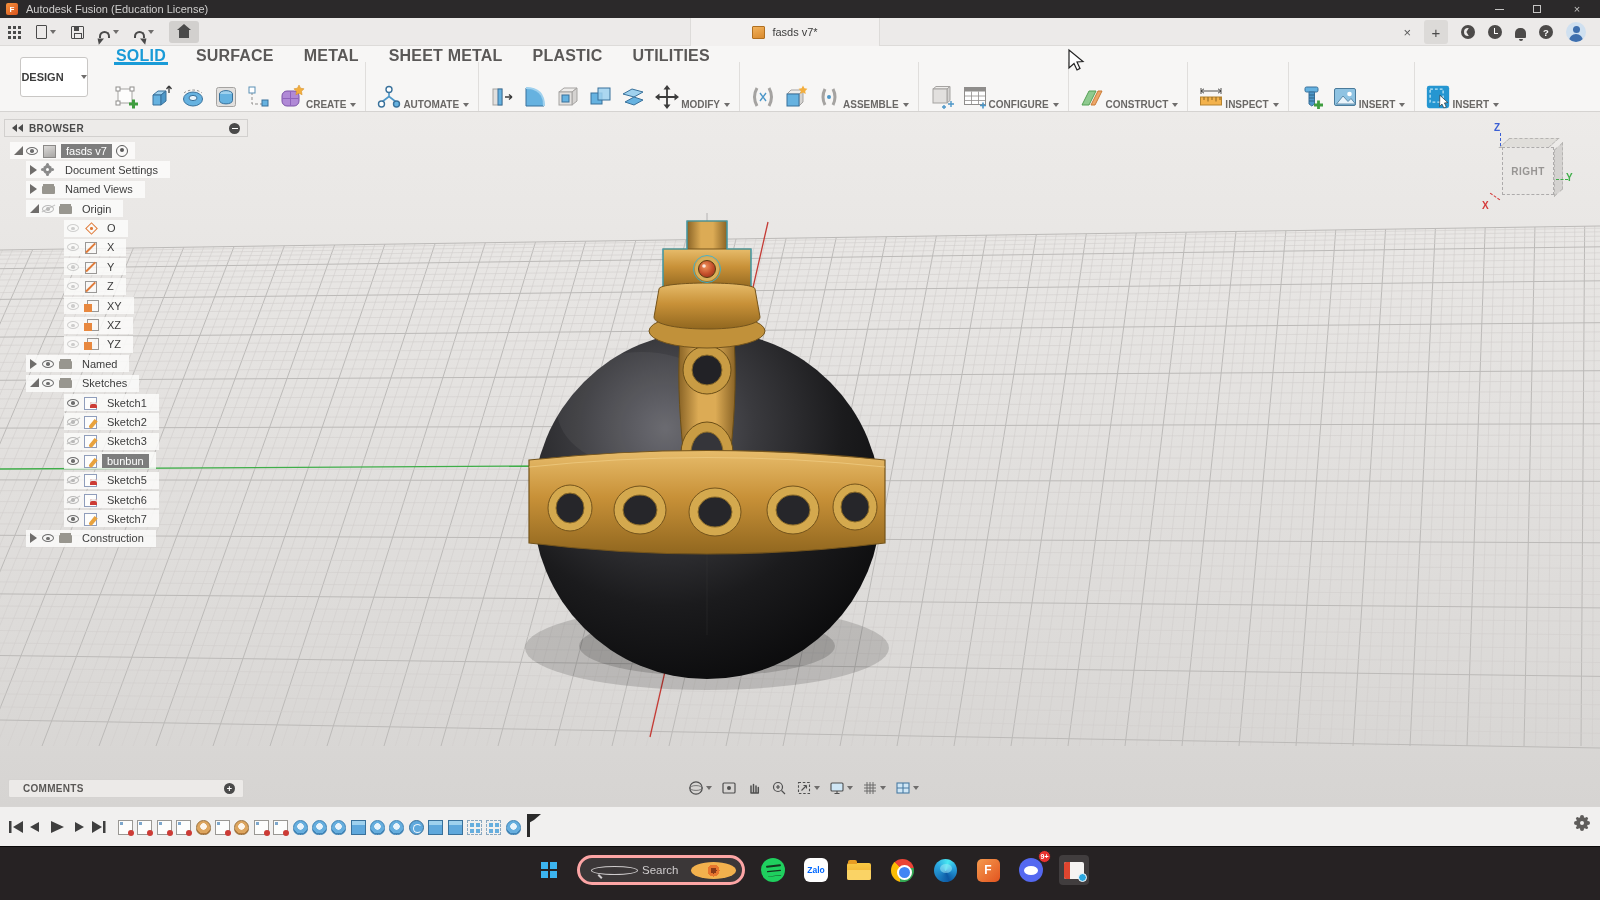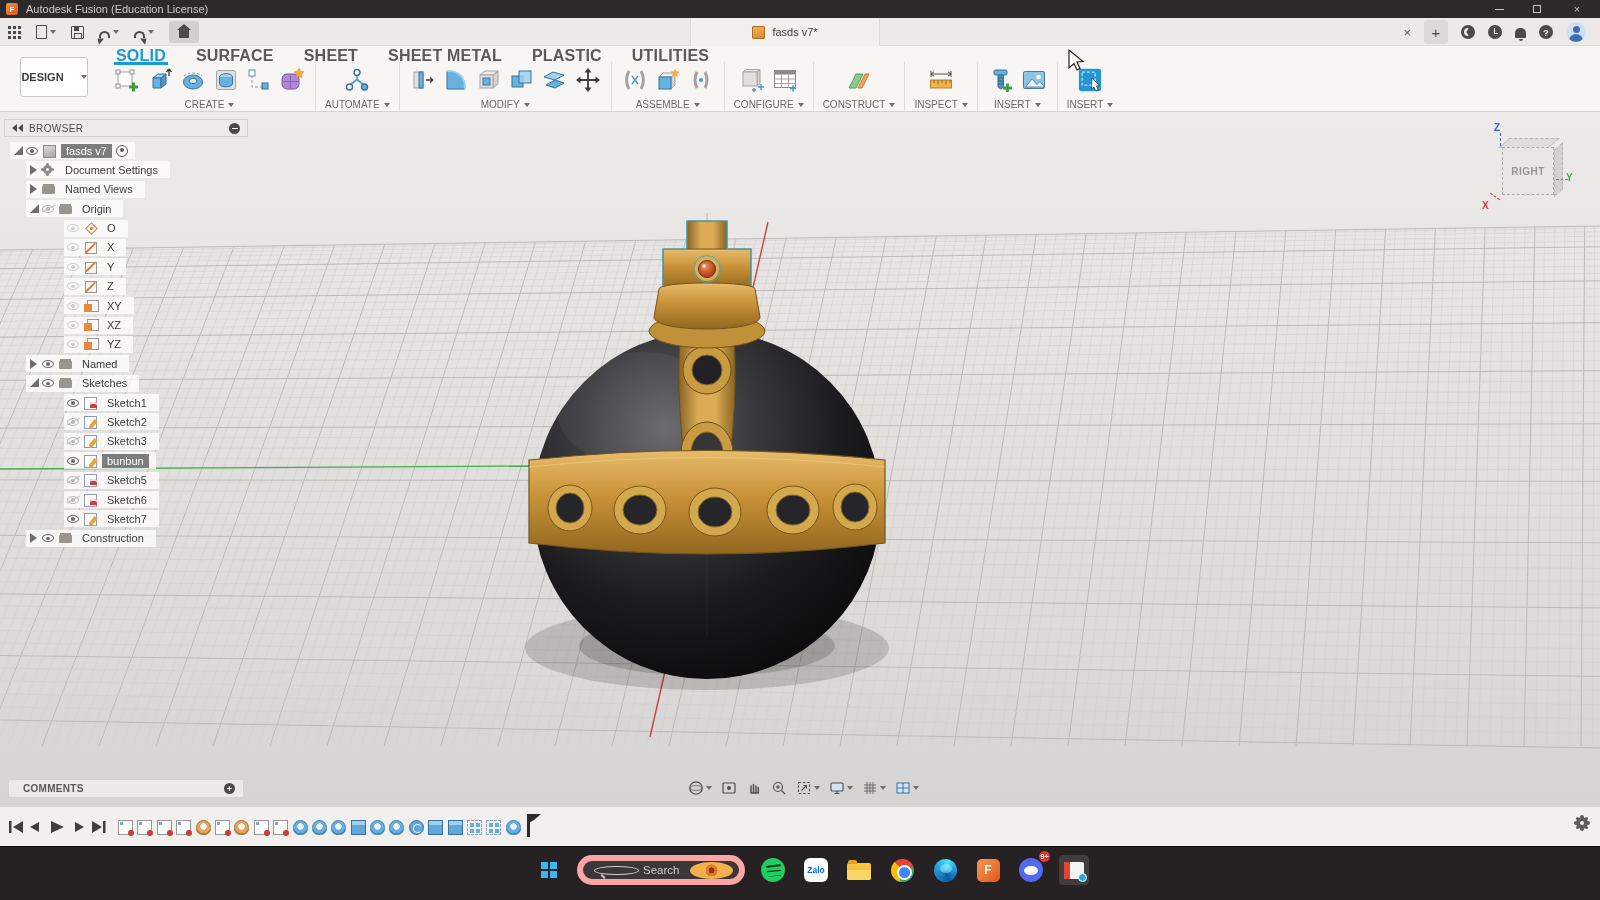--- a/index.html
+++ b/index.html
@@ -47,21 +47,21 @@
   .avatar::after{content:"";position:absolute;left:3px;top:12px;width:14px;height:9px;border-radius:7px 7px 0 0;background:#3e6fae;}
 
   
   .ribbon{position:absolute;left:0;top:46px;width:1600px;height:66px;background:#f7f6f5;border-bottom:1px solid #d5d3d1;}
   .design-btn{position:absolute;left:20px;top:11px;width:68px;height:40px;background:#fff;border:1px solid #c9c7c5;border-radius:3px;display:flex;align-items:center;justify-content:center;gap:17px;font-size:11px;font-weight:bold;color:#3c3c3c;}
   .rtabs{position:absolute;left:116px;top:1px;display:flex;gap:30px;height:15px;}
   .rtab{font-size:16px;font-weight:bold;color:#5a5857;position:relative;letter-spacing:.2px;}
   .rtab[data-active="true"]{color:#1a9bd7;}
   .rtab[data-active="true"]::after{content:"";position:absolute;left:-2px;right:-2px;bottom:-3px;height:3px;background:#1a9bd7;}
   .rgroups{position:absolute;left:104px;top:16px;display:flex;height:49px;}
-  .rgroup{display:flex;flex-direction:column;align-items:center;padding:0 9px;border-right:1px solid #e0dedc;}
+  .rgroup{display:flex;flex-direction:row;align-items:flex-end;padding:0 9px;border-right:1px solid #e0dedc;font-weight:bold;}
   .rgroup:last-child{border-right:none;}
   .ricons{flex:1;display:flex;align-items:center;gap:5px;}
   .rbtn{background:none;border:none;padding:0;width:28px;height:28px;display:flex;align-items:center;justify-content:center;}
   .rbtn svg{width:26px;height:26px;}
   .rlabel{height:13px;display:flex;align-items:center;gap:4px;font-size:10px;color:#6a6866;}
 
   
   .viewport{position:absolute;left:0;top:112px;width:1600px;height:694px;background:linear-gradient(180deg,#edebe9 0%,#e7e5e3 25%,#dcdad8 78%,#d6d4d2 100%);overflow:hidden;}
   .gridsvg{position:absolute;left:0;top:0;}
   .orbsvg{position:absolute;left:517px;top:93px;}
@@ -73,21 +73,21 @@
   .vc-face{position:absolute;left:24px;top:25px;width:52px;height:48px;background:#e9e7e5;border:1px dashed #adabab;display:flex;align-items:center;justify-content:center;font-size:10px;font-weight:bold;color:#979593;letter-spacing:.5px;}
   .vc-z{position:absolute;left:16px;top:0px;color:#3b5fd4;font-size:10px;font-weight:bold;}
   .vc-y{position:absolute;left:88px;top:50px;color:#3fae49;font-size:10px;font-weight:bold;}
   .vc-x{position:absolute;left:4px;top:78px;color:#d43b3b;font-size:10px;font-weight:bold;}
   .vc-dash-z{position:absolute;left:22px;top:11px;width:1px;height:13px;border-left:1px dashed #3b5fd4;}
   .vc-dash-y{position:absolute;left:78px;top:57px;width:12px;height:1px;border-top:1px dashed #3fae49;}
   .vc-dash-x{position:absolute;left:11px;top:74px;width:12px;height:1px;border-top:1px dashed #d43b3b;transform:rotate(35deg);}
 
   
   .browser{position:absolute;left:4px;top:7px;width:252px;}
-  .bheader{width:244px;height:18px;background:#edebe9;border:1px solid #d2d0ce;display:flex;align-items:center;font-size:10px;font-weight:normal;color:#4a4a4a;letter-spacing:.4px;justify-content:flex-end;}
+  .bheader{width:244px;height:18px;background:#edebe9;border:1px solid #d2d0ce;display:flex;align-items:center;font-size:10px;font-weight:bold;color:#4a4a4a;letter-spacing:.4px;justify-content:flex-end;}
   .bcollapse{display:flex;margin:0 5px 0 7px;}
   .bcollapse i{width:0;height:0;border-top:4px solid transparent;border-bottom:4px solid transparent;border-right:5px solid #4a4a4a;margin-right:1px;}
   .bminus{margin-left:auto;margin-right:7px;width:11px;height:11px;border-radius:50%;background:#4a4a4a;position:relative;}
   .bminus::after{content:"";position:absolute;left:2.5px;top:5px;width:6px;height:1.4px;background:#fff;}
   .btree{margin-top:5px;}
   .trow{height:17px;margin-bottom:2.4px;display:flex;align-items:center;background:rgba(252,252,251,.82);width:max-content;padding:0 7px 0 2px;border-radius:0;}
   .lv0{margin-left:6px}.lv1{margin-left:22px}.lv2{margin-left:60px}
   .arr{width:13px;height:10px;position:relative;flex:none;}
   .trow[data-arrow="col"] .arr::before{content:"";position:absolute;left:2px;top:0;width:0;height:0;border-top:5px solid transparent;border-bottom:5px solid transparent;border-left:7px solid #6f6d6b;}
   .trow[data-arrow="exp"] .arr::before{content:"";position:absolute;left:2px;top:0;width:0;height:0;border-bottom:9px solid #6f6d6b;border-left:9px solid transparent;}
@@ -141,21 +141,21 @@
   .tf[data-type="pattern"]::before{content:"";position:absolute;left:2px;top:2px;width:3.5px;height:3.5px;background:#66aede;box-shadow:6px 0 0 #66aede,0 6px 0 #66aede,6px 6px 0 #66aede;}
   .tmarker{width:3px;height:19px;background:#2a2a2a;margin-left:2px;position:relative;}
   .tmarker::before{content:"";position:absolute;left:0;top:-4px;border-top:6px solid #2a2a2a;border-left:7px solid #2a2a2a;border-right:7px solid transparent;border-bottom:4px solid transparent;}
   .tgear{position:absolute;right:12px;top:10px;width:12px;height:12px;border-radius:50%;background:#5f5d5b;box-shadow:0 -6px 0 -4px #5f5d5b,0 6px 0 -4px #5f5d5b,-6px 0 0 -4px #5f5d5b,6px 0 0 -4px #5f5d5b,-4.5px -4.5px 0 -4.5px #5f5d5b,4.5px 4.5px 0 -4.5px #5f5d5b,-4.5px 4.5px 0 -4.5px #5f5d5b,4.5px -4.5px 0 -4.5px #5f5d5b;position:absolute;}
   .tgear::after{content:"";position:absolute;left:4px;top:4px;width:4px;height:4px;border-radius:50%;background:#f1f0ef;}
 
   
   .taskbar{position:absolute;left:0;top:846px;width:1600px;height:54px;background:#262223;border-top:1px solid #0c0a0a;}
   .tb-center{position:absolute;left:534px;top:8px;display:flex;align-items:center;gap:13px;}
   .i-win{width:7px;height:7px;background:#3cb5f0;box-shadow:9px 0 0 #3cb5f0,0 9px 0 #3cb5f0,9px 9px 0 #3cb5f0;margin:0 11px 9px 2px;}
-  .searchpill{width:168px;height:30px;border-radius:15px;background:#3b3738;border:6px solid #fca5a5;display:flex;align-items:center;padding:0 6px 0 11px;gap:4px;}
+  .searchpill{width:168px;height:30px;border-radius:15px;background:#3b3738;border:3px solid #fca5a5;display:flex;align-items:center;padding:0 6px 0 11px;gap:4px;}
   .i-mag{width:9px;height:9px;border:1.6px solid #cfcccd;border-radius:50%;position:relative;flex:none;}
   .i-mag::after{content:"";position:absolute;left:7px;top:7px;width:5px;height:1.6px;background:#cfcccd;transform:rotate(45deg);transform-origin:0 0;}
   .searchpill span{font-size:11.5px;color:#cfcccd;flex:1;}
   .sflower{width:17px;height:17px;border-radius:50%;background:radial-gradient(circle at 50% 50%,#8a3a18 0 3px,#e8762e 3px 6px,#f2b14d 6px);flex:none;}
   .app{width:30px;height:30px;display:flex;align-items:center;justify-content:center;position:relative;}
   .i-spotify{width:24px;height:24px;border-radius:50%;background:#1fd05e;position:relative;overflow:hidden;}
   .i-spotify::before{content:"";position:absolute;left:5px;top:7px;width:15px;height:2.4px;background:#15351f;border-radius:2px;box-shadow:0 5px 0 -.4px #15351f,0 10px 0 -.8px #15351f;transform:rotate(-6deg);}
   .i-zalo{width:24px;height:24px;border-radius:6px;background:#fff;display:flex;align-items:center;justify-content:center;font-size:8.5px;font-weight:bold;color:#0068ff;}
   .i-folder{width:24px;height:17px;background:linear-gradient(180deg,#f9c944,#f0a92e);border-radius:2px;position:relative;margin-top:3px;}
   .i-folder::before{content:"";position:absolute;left:1px;top:-3px;width:9px;height:4px;background:#e89c22;border-radius:2px 2px 0 0;}
@@ -246,21 +246,21 @@
   </div>
 
   <div class="ribbon">
     <div class="design-btn">
         <span>DESIGN</span>
         <span class="caret"></span>
       </div>
     <div class="rtabs">
       <span class="rtab" data-active="true">SOLID</span>
       <span class="rtab" data-active="false">SURFACE</span>
-      <span class="rtab" data-active="false">SHEET</span>
+      <span class="rtab" data-active="false">METAL</span>
       <span class="rtab" data-active="false">SHEET METAL</span>
       <span class="rtab" data-active="false">PLASTIC</span>
       <span class="rtab" data-active="false">UTILITIES</span>
     </div>
     <div class="rgroups">
       <div class="rgroup">
         <div class="ricons">
           <button class="rbtn">
               <svg viewBox="0 0 26 26">
                 <rect x="4" y="5" width="14" height="14" fill="#fdfdfc" stroke="#a5a3a1"></rect>

